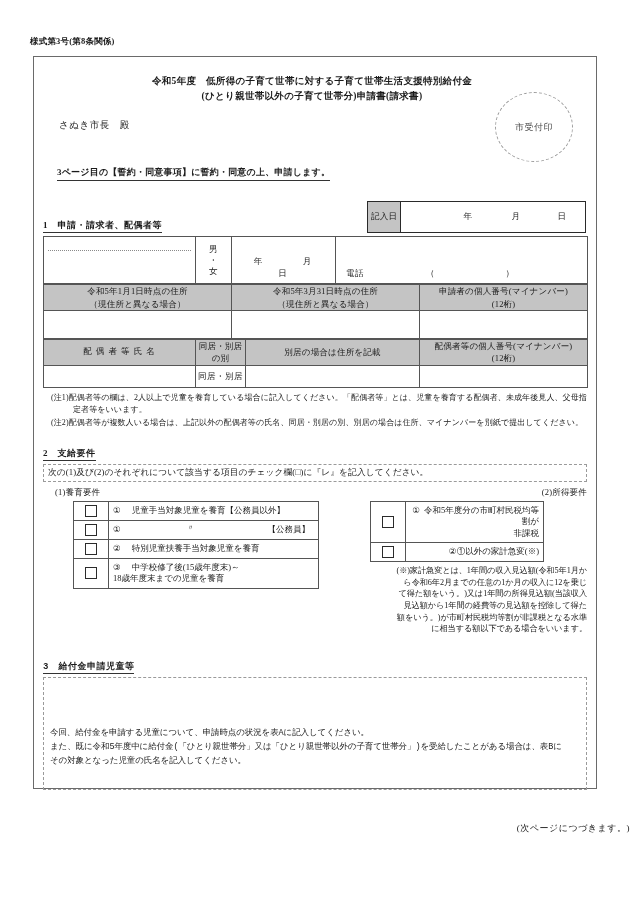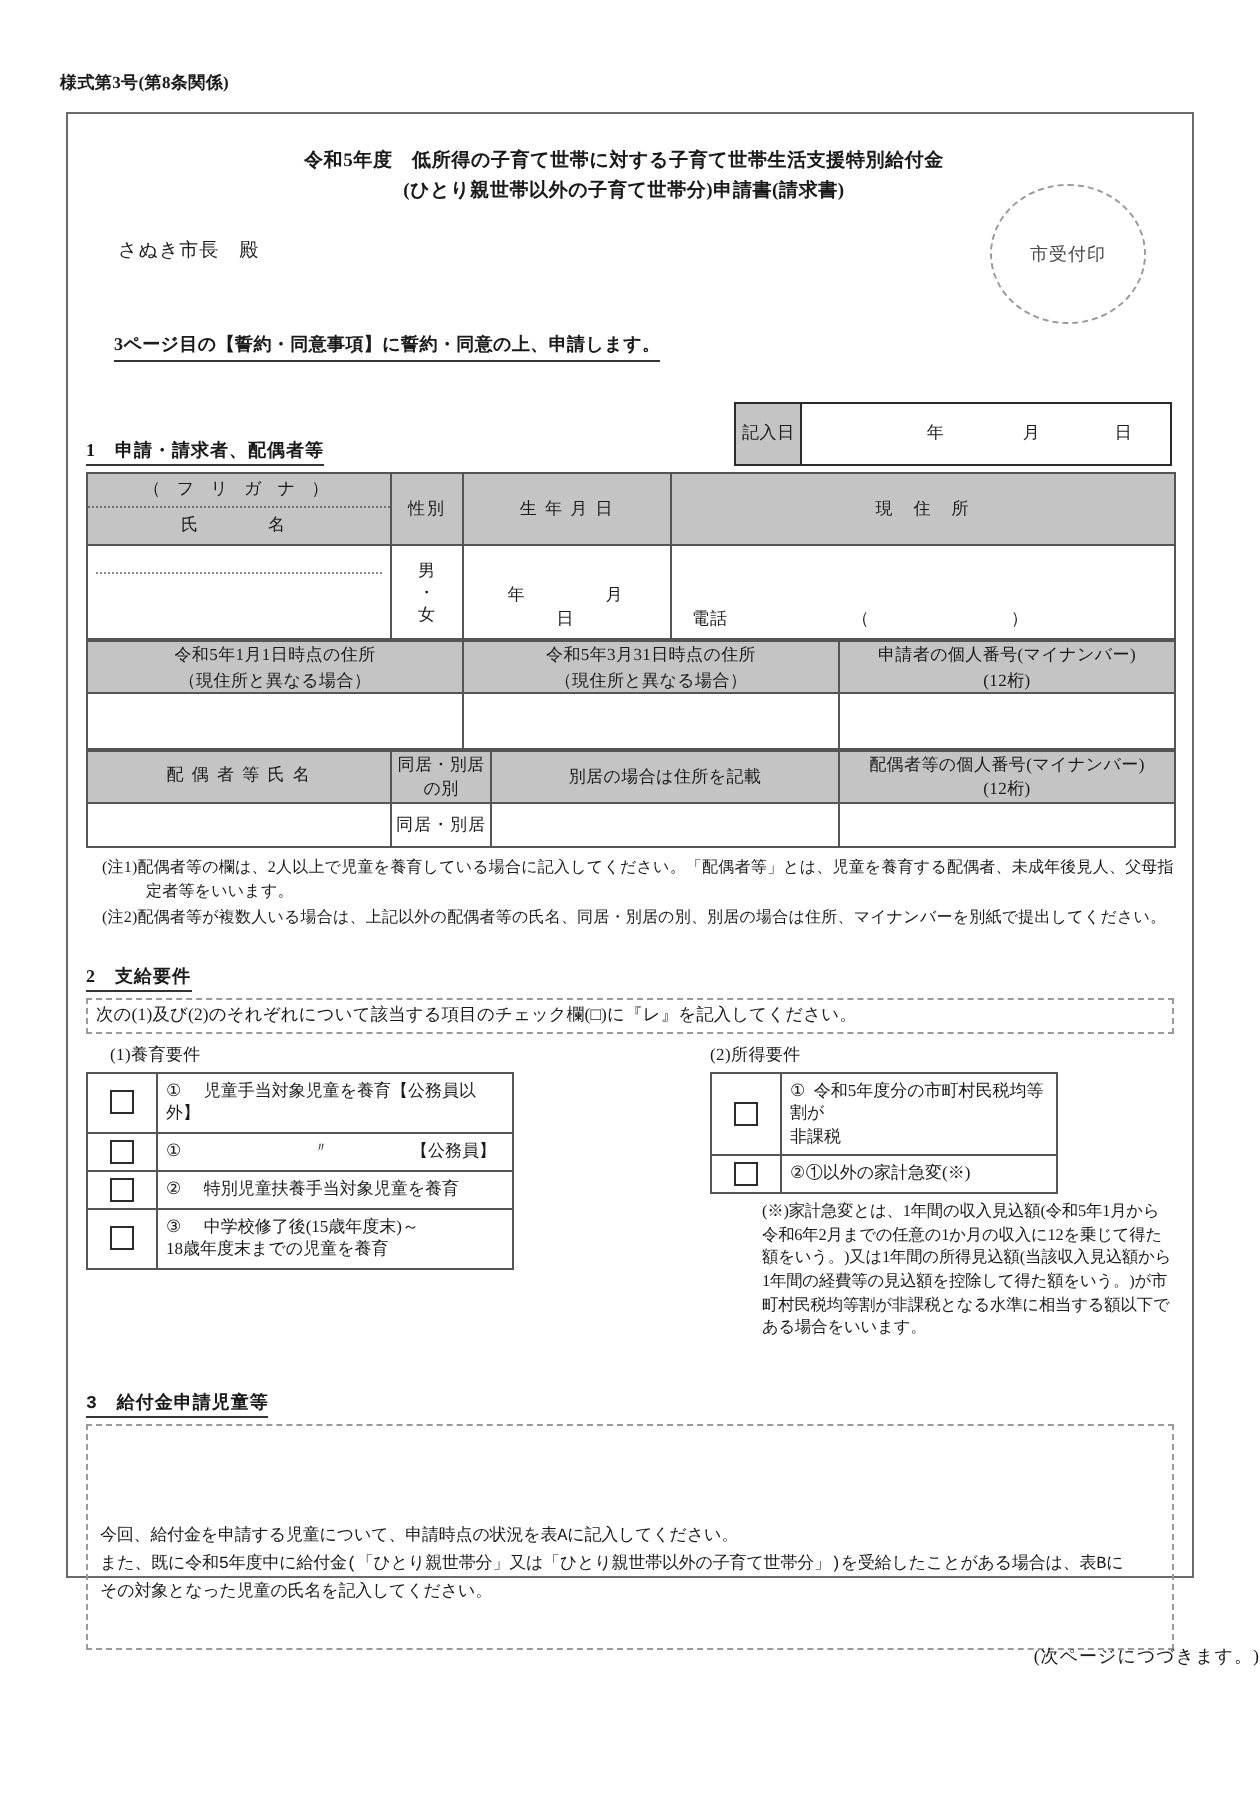--- a/index.html
+++ b/index.html
@@ -268,24 +268,24 @@
     margin-top: 3px;
     border: 1px dashed #9a9a9a;
     font-size: 8.7px;
     padding: 2px 4px;
     letter-spacing: 0.1px;
   }
 
   .req-cols {
     display: flex;
     margin-top: 5px;
-    gap: 8px;
+    gap: 23px;
   }
   .col-left { width: 292px; }
-  .col-right { flex: 1; }
+  .col-right { flex: 1; text-align: right; }
 
   .sub-label {
     font-size: 8.5px;
     margin-left: 12px;
     margin-bottom: 2px;
     letter-spacing: 0.2px;
   }
 
   table.chk {
     border-collapse: collapse;
@@ -303,21 +303,21 @@
     text-align: center;
     padding: 3px 0;
   }
   .box {
     display: inline-block;
     width: 10px;
     height: 10px;
     border: 1.4px solid #2b2b2b;
     vertical-align: middle;
   }
-  .chk-left { margin-left: 0; width: 214px; }
+  .chk-left { margin-left: 30px; width: 246px; }
   .chk-right { margin-left: 12px; width: 174px; }
 
   .item-num { letter-spacing: 0.2px; }
   .item-gap { display: inline-block; width: 11px; }
   .ditto-row {
     position: relative;
   }
   .ditto-row .dt {
     position: absolute;
     left: 78px;
@@ -406,29 +406,20 @@
     </div>
 
     <table class="grid t1">
       <colgroup>
         <col style="width:152px">
         <col style="width:36px">
         <col style="width:104px">
         <col style="width:252px">
       </colgroup>
       <tbody>
-        <tr>
-          <td class="furigana-hd">
-            <div class="fl">（ フ リ ガ ナ ）</div>
-            <div class="nl">氏　　名</div>
-          </td>
-          <td class="hd">性別</td>
-          <td class="hd">生 年 月 日</td>
-          <td class="hd">現　住　所</td>
-        </tr>
         <tr>
           <td class="name-cell cell-blank">
             <div class="dotline"></div>
           </td>
           <td class="sex-cell cell-blank">
             <div>男</div>
             <div>・</div>
             <div>女</div>
           </td>
           <td class="dob-cell cell-blank">

